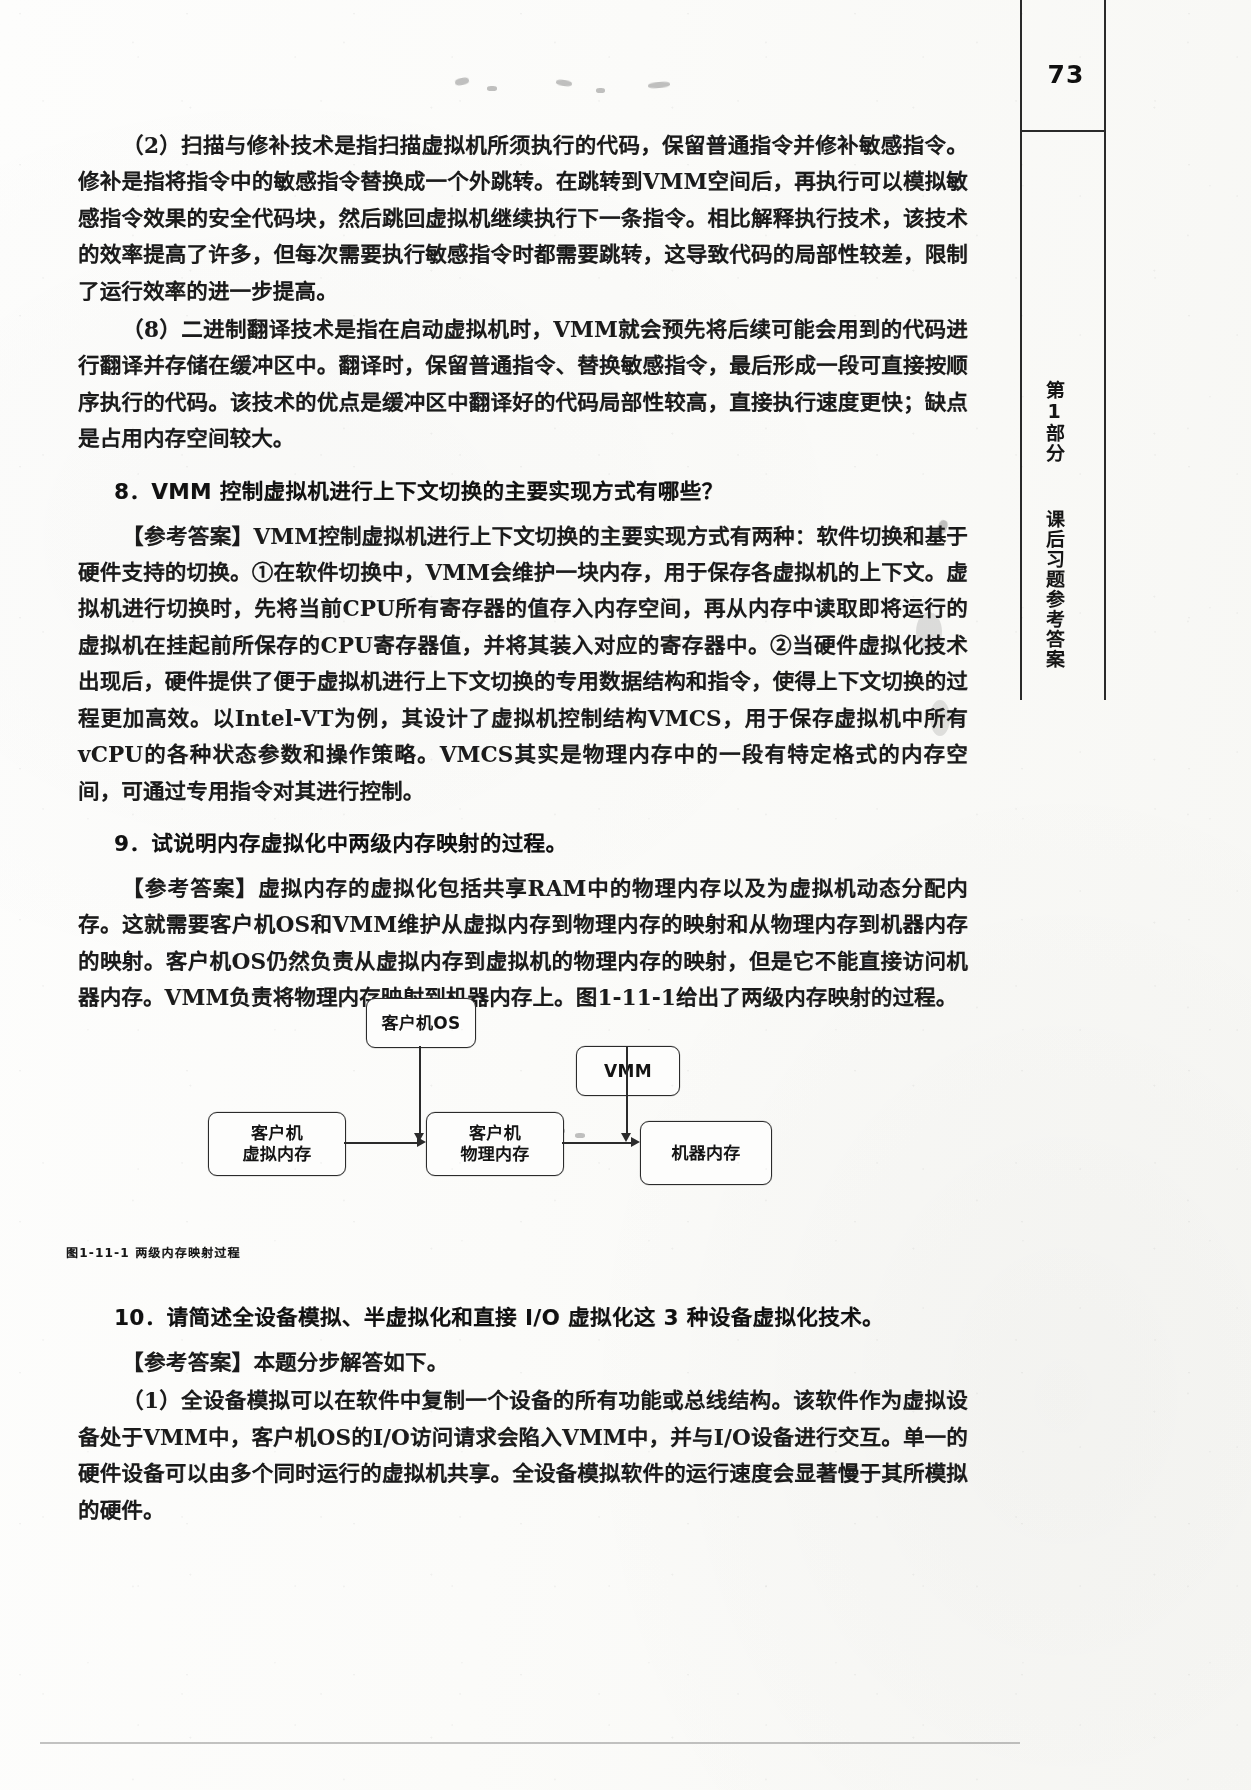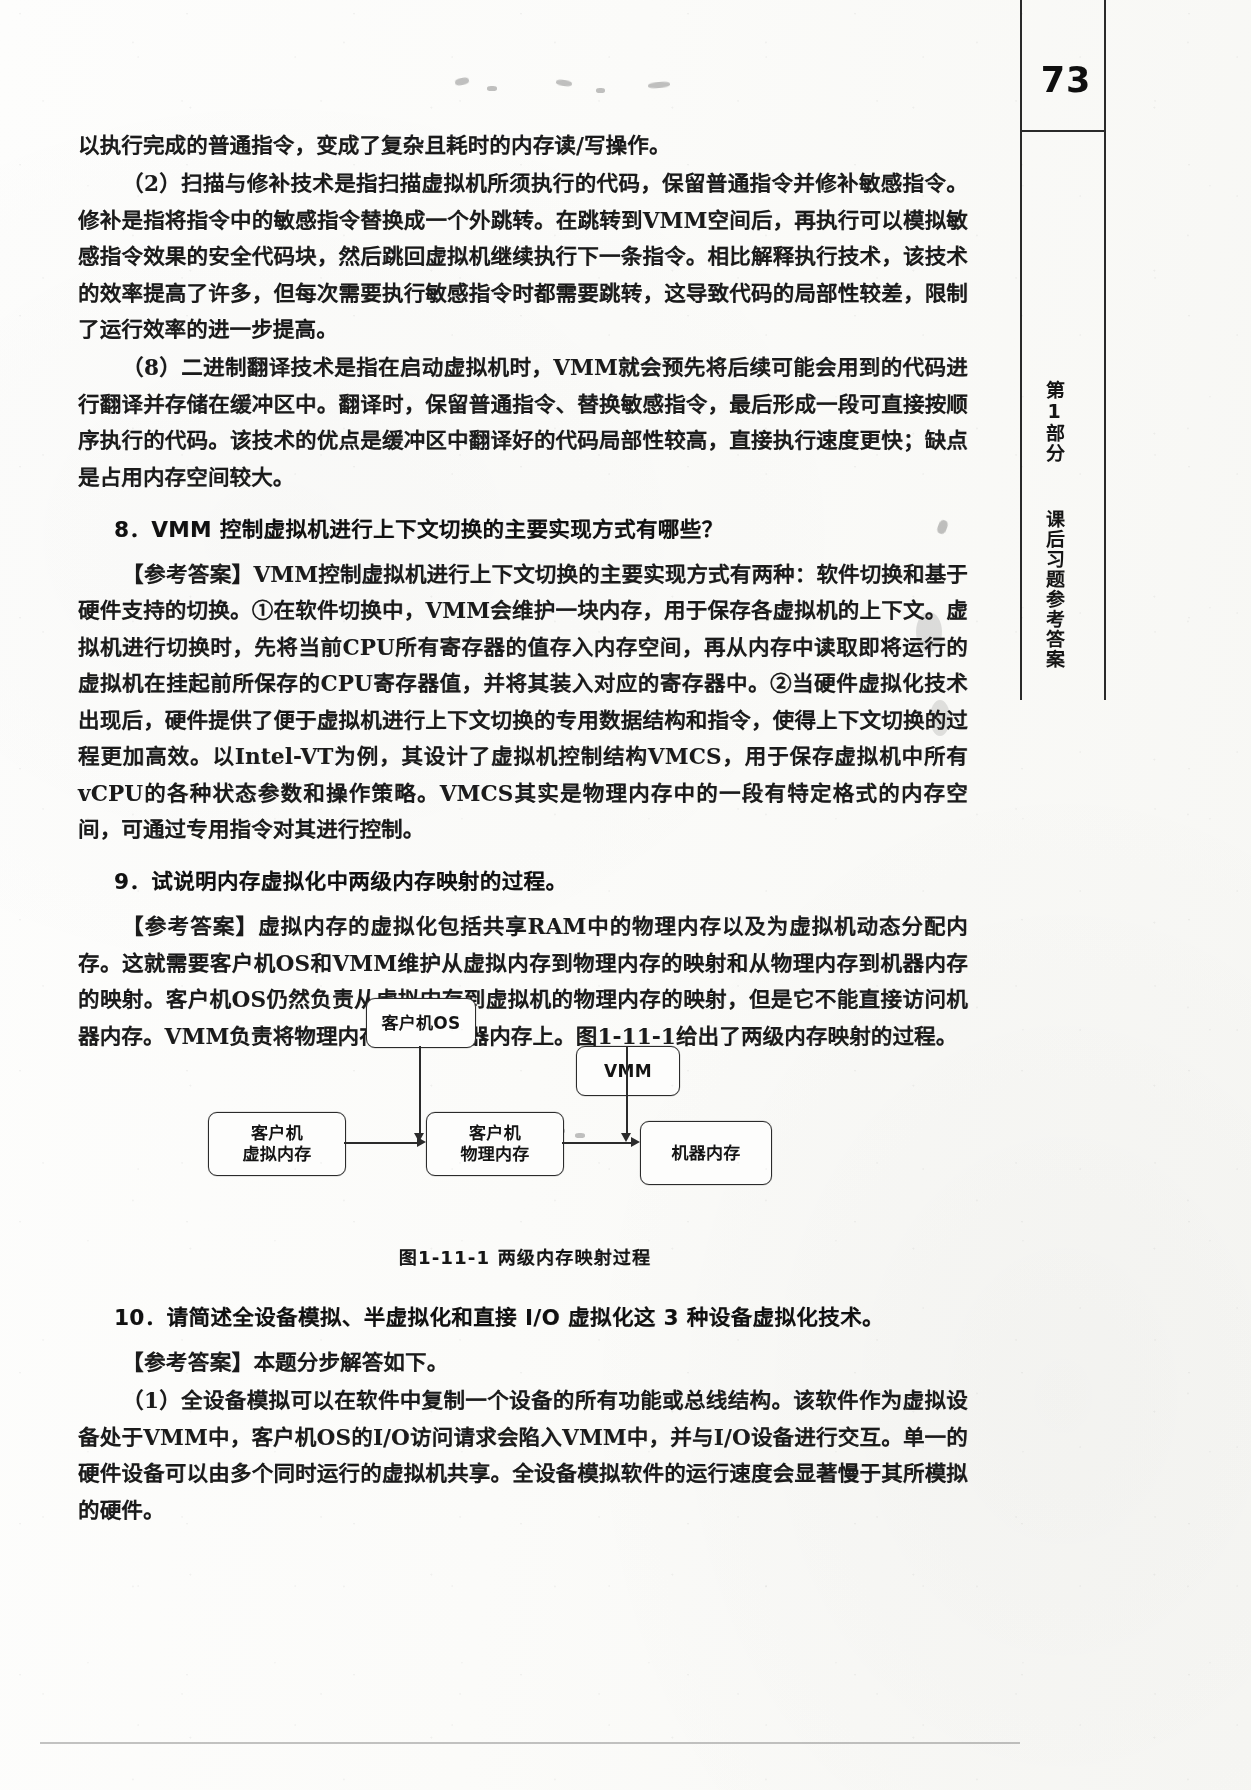--- a/index.html
+++ b/index.html
@@ -55,21 +55,21 @@
   }
 
   #page-number {
     position: absolute;
     left: 1030px;
     top: 60px;
     width: 72px;
     text-align: center;
     font-family: "DejaVu Sans", "Liberation Sans", sans-serif;
     font-weight: bold;
-    font-size: 35px;
+    font-size: 25px;
     letter-spacing: 1px;
     color: #101010;
   }
 
   #side-tab {
     position: absolute;
     left: 1024px;
     top: 380px;
     width: 40px;
     font-family: "DejaVu Sans", "Liberation Sans", sans-serif;
@@ -164,26 +164,26 @@
   .arrow-right {
     position: absolute;
     width: 0; height: 0;
     border-top: 5.5px solid transparent;
     border-bottom: 5.5px solid transparent;
     border-left: 9px solid #2b2b2b;
   }
 
   #fig-caption {
     position: absolute;
-    left: 80px;
+    left: 66px;
     top: 1243px;
     width: 890px;
-    text-align: center;
-    font-family: "DejaVu Sans", "Liberation Sans", sans-serif;
-    font-size: 18px;
+    text-align: left;
+    font-family: "DejaVu Sans", "Liberation Sans", sans-serif;
+    font-size: 12px;
     font-weight: bold;
     letter-spacing: 1.2px;
     color: #161616;
     text-shadow: 0.35px 0.25px 0 rgba(30,30,30,0.35);
   }
 
   
   #col2 {
     position: absolute;
     left: 78px;
@@ -227,21 +227,20 @@
   <div class="rule-v" style="left:1020px; top:0px; height:700px;"></div>
   <div class="rule-v" style="left:1104px; top:0px; height:700px;"></div>
   <div class="rule-h" style="left:1020px; top:130px; width:86px;"></div>
 
   <div id="page-number">73</div>
 
   <div id="side-tab">第1部分  课后习题参考答案</div>
 
   <div id="col">
 
-    <p class="body">以执行完成的普通指令，变成了复杂且耗时的内存读/写操作。</p>
 
     <p class="body indent">（2）扫描与修补技术是指扫描虚拟机所须执行的代码，保留普通指令并修补敏感指令。修补是指将指令中的敏感指令替换成一个外跳转。在跳转到VMM空间后，再执行可以模拟敏感指令效果的安全代码块，然后跳回虚拟机继续执行下一条指令。相比解释执行技术，该技术的效率提高了许多，但每次需要执行敏感指令时都需要跳转，这导致代码的局部性较差，限制了运行效率的进一步提高。</p>
 
     <p class="body indent">（8）二进制翻译技术是指在启动虚拟机时，VMM就会预先将后续可能会用到的代码进行翻译并存储在缓冲区中。翻译时，保留普通指令、替换敏感指令，最后形成一段可直接按顺序执行的代码。该技术的优点是缓冲区中翻译好的代码局部性较高，直接执行速度更快；缺点是占用内存空间较大。</p>
 
     <p class="question">8．VMM 控制虚拟机进行上下文切换的主要实现方式有哪些？</p>
 
     <p class="body indent"><span class="ans-tag">【参考答案】</span><span>VMM控制虚拟机进行上下文切换的主要实现方式有两种：软件切换和基于硬件支持的切换。①在软件切换中，VMM会维护一块内存，用于保存各虚拟机的上下文。虚拟机进行切换时，先将当前CPU所有寄存器的值存入内存空间，再从内存中读取即将运行的虚拟机在挂起前所保存的CPU寄存器值，并将其装入对应的寄存器中。②当硬件虚拟化技术出现后，硬件提供了便于虚拟机进行上下文切换的专用数据结构和指令，使得上下文切换的过程更加高效。以Intel-VT为例，其设计了虚拟机控制结构VMCS，用于保存虚拟机中所有vCPU的各种状态参数和操作策略。VMCS其实是物理内存中的一段有特定格式的内存空间，可通过专用指令对其进行控制。</span></p>
 
     <p class="question">9．试说明内存虚拟化中两级内存映射的过程。</p>

